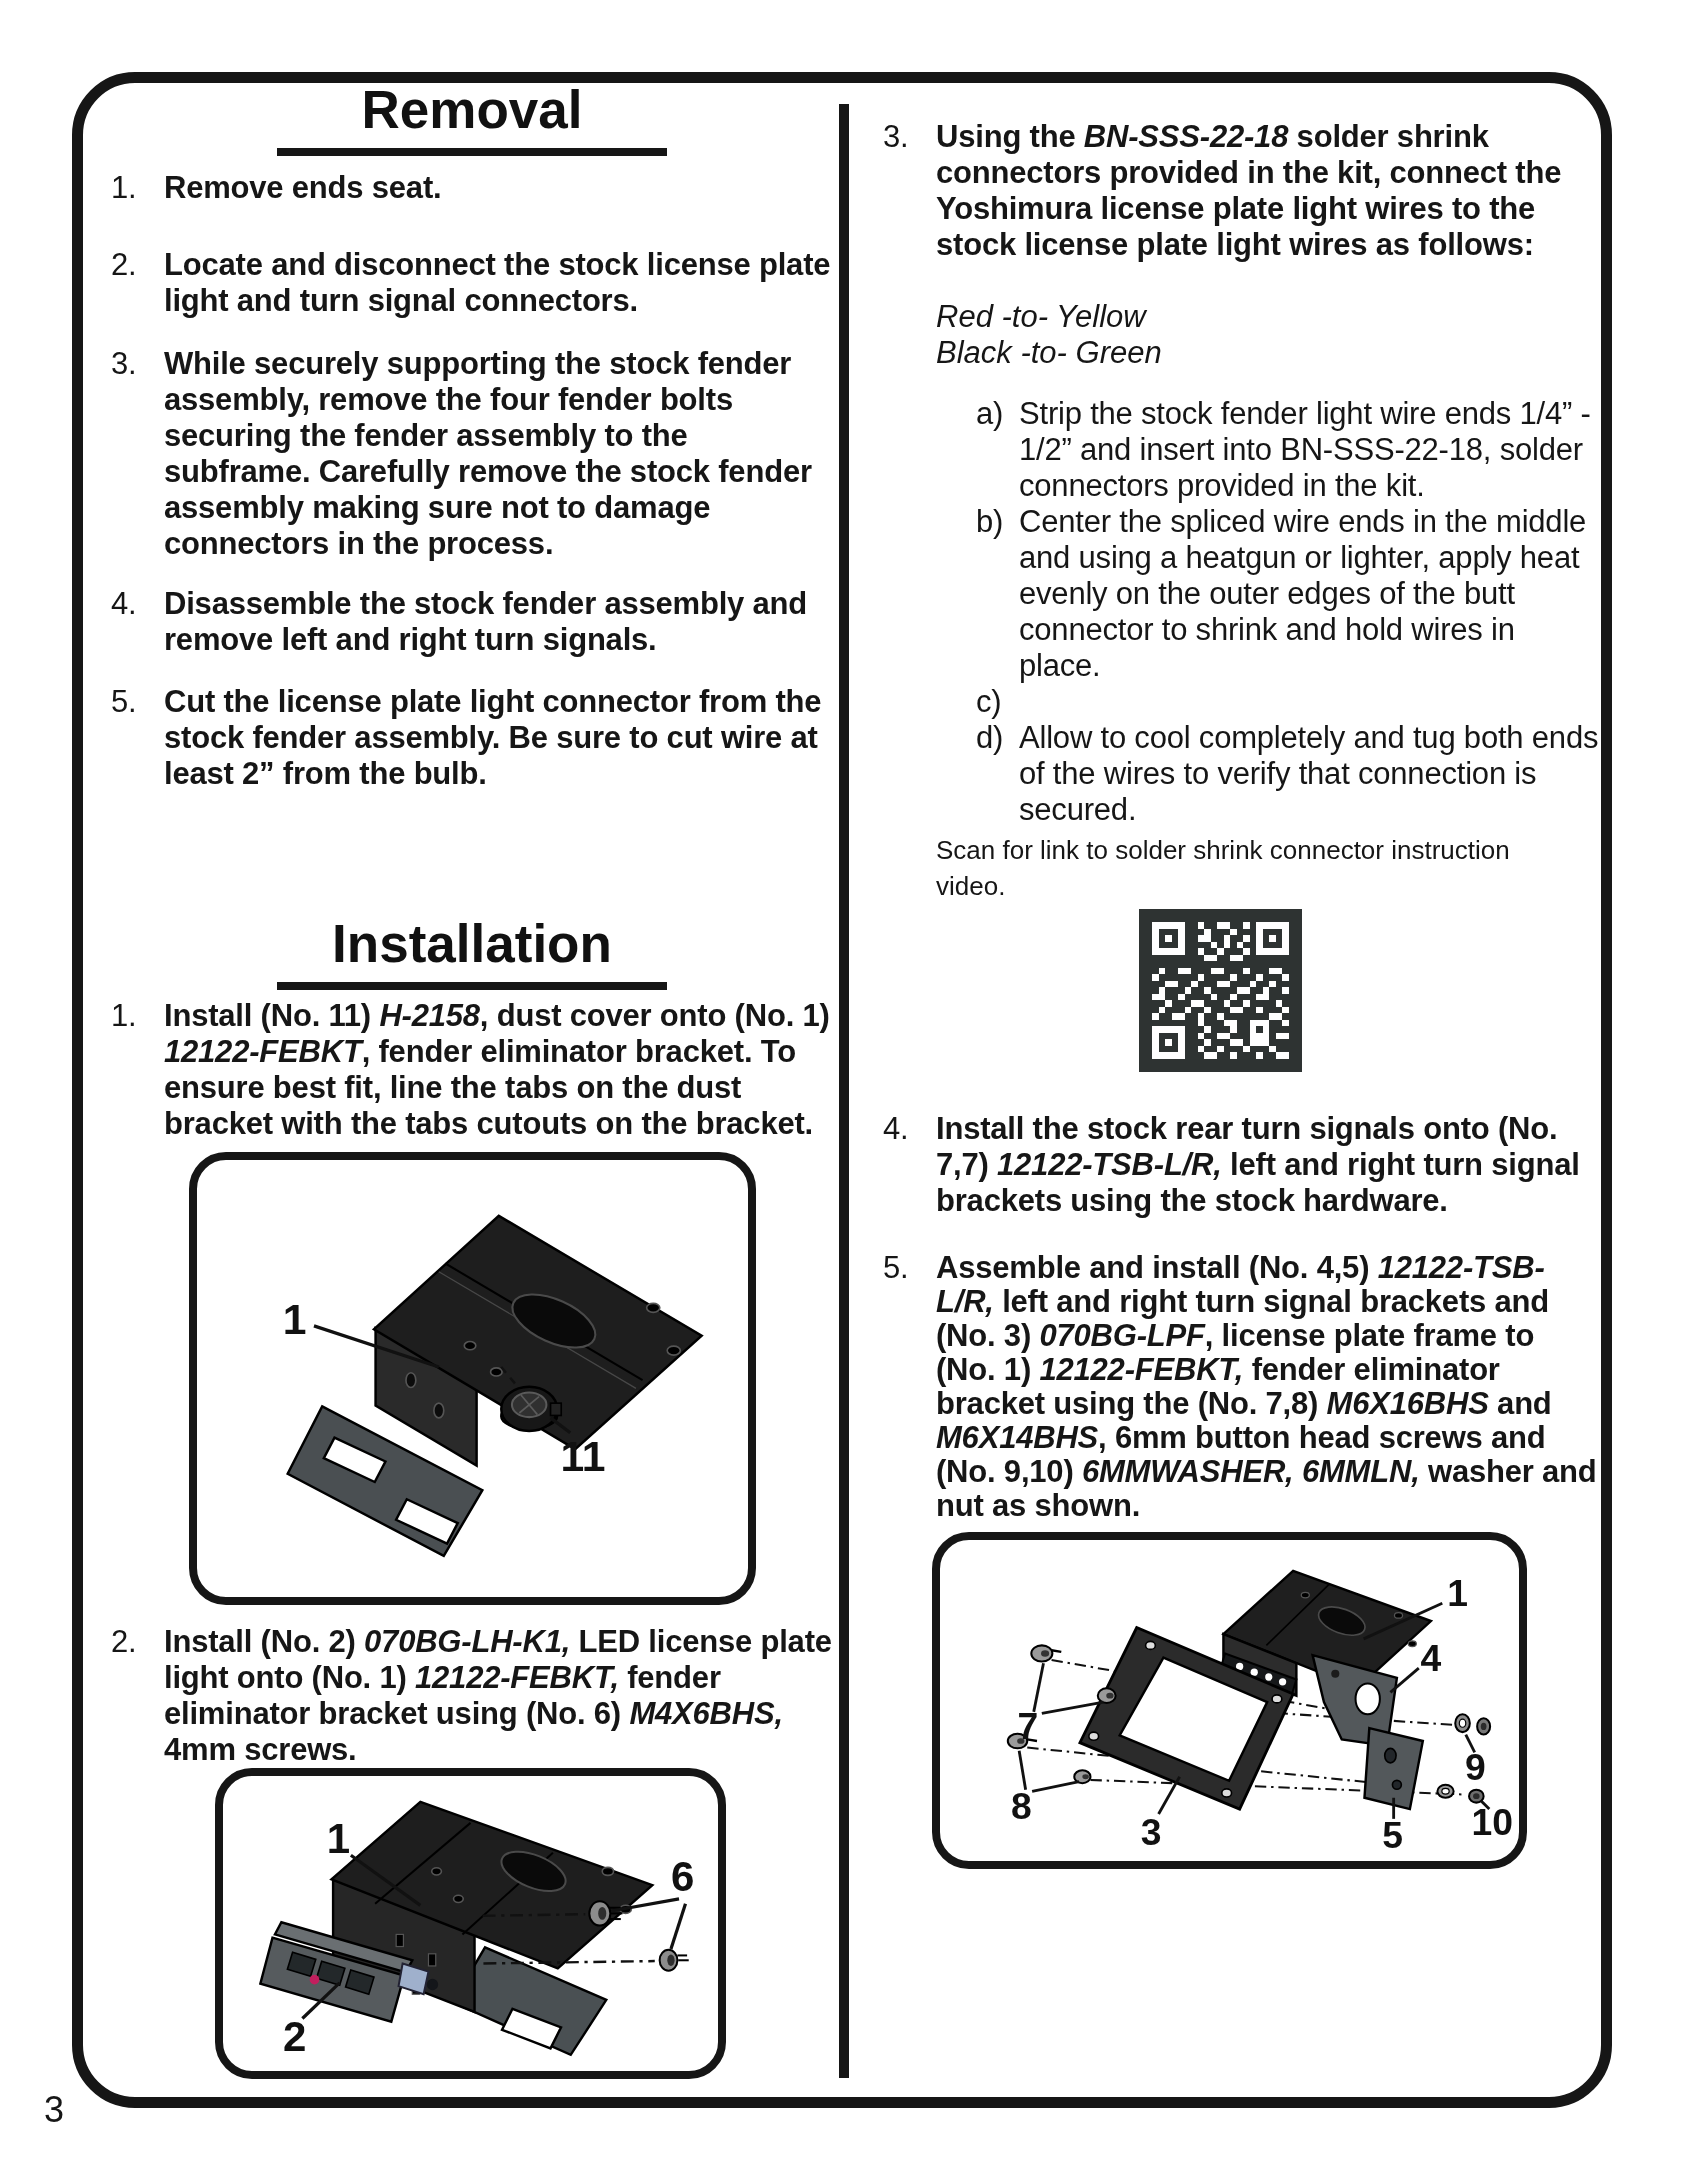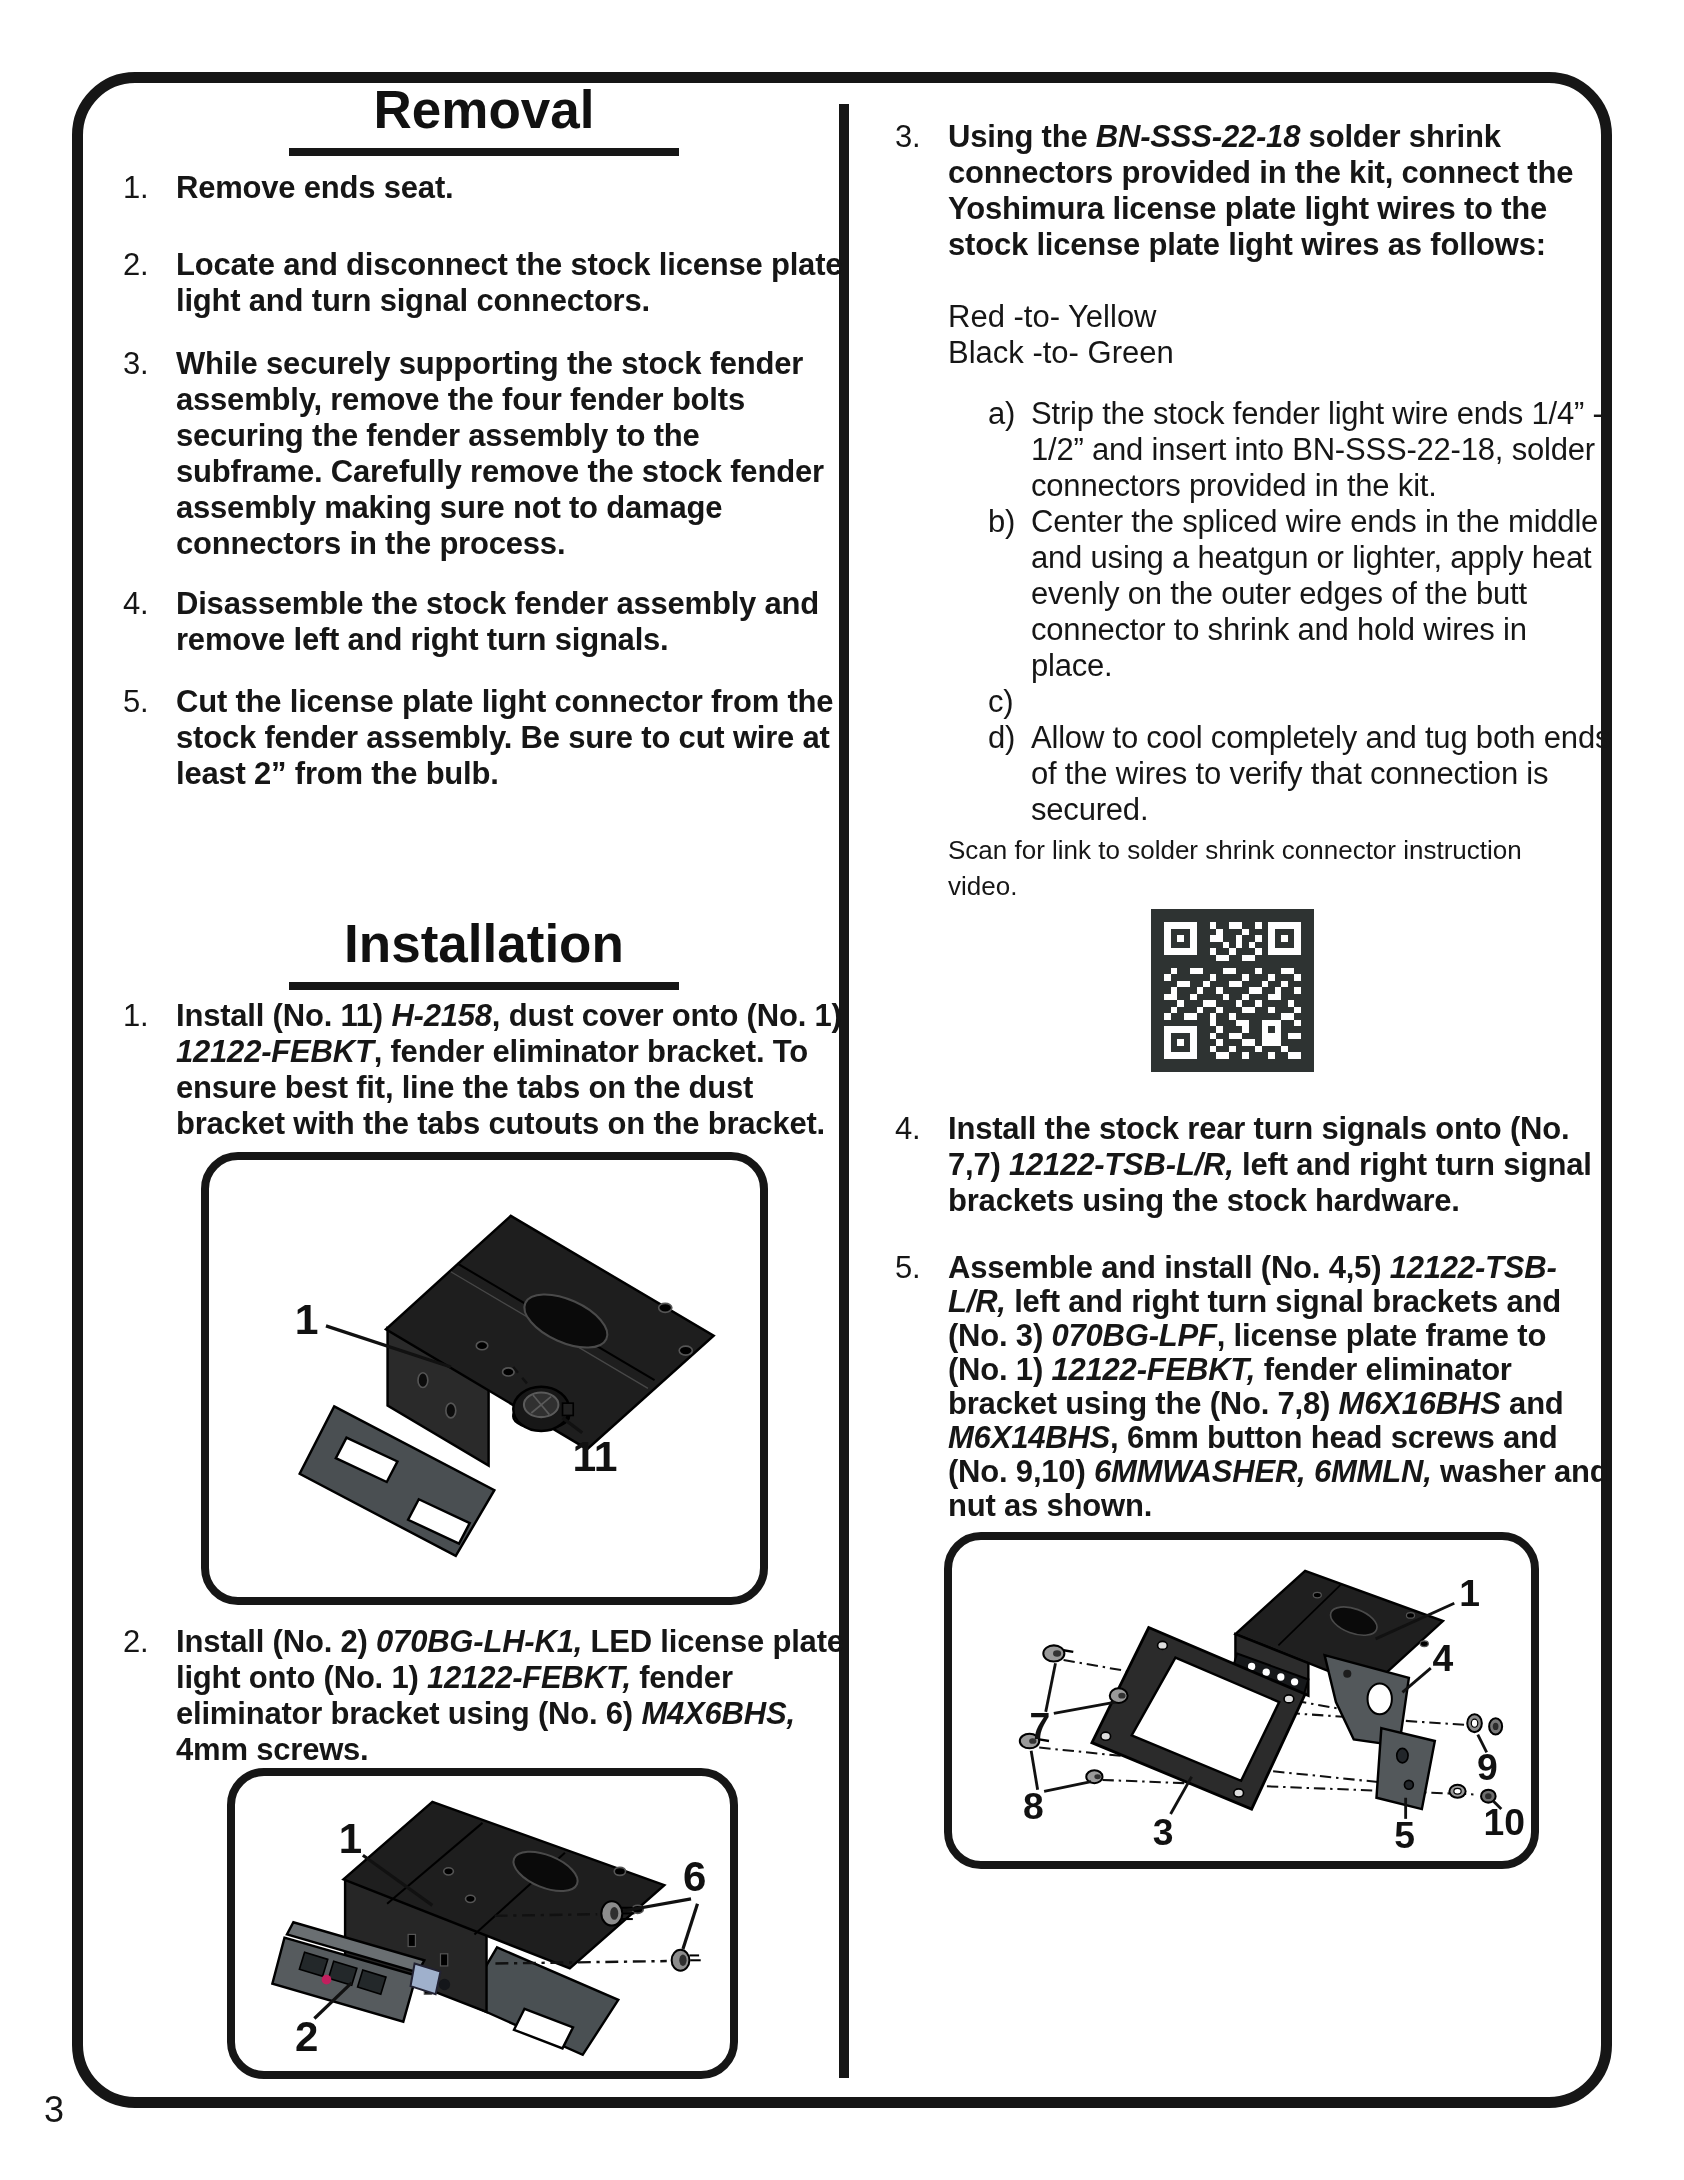--- a/index.html
+++ b/index.html
@@ -7,33 +7,33 @@
     width:1685px;height:2181px;position:relative;overflow:hidden;
     font-family:"Liberation Sans", sans-serif;color:#161616;
   }
   .frame{
     position:absolute;left:72px;top:72px;width:1540px;height:2036px;
     box-sizing:border-box;border:11px solid #161616;border-radius:63px;background:#fff;
   }
   .divider{position:absolute;left:839px;top:104px;width:10.2px;height:1974px;background:#161616;}
   .pagenum{position:absolute;left:44px;top:2089px;font-size:36px;color:#161616;}
 
-  .col{position:absolute;top:0;margin-left:12px;}
+  .col{position:absolute;top:0;}
   .col-left{left:111px;width:722px;}
   .col-right{left:883px;width:716px;}
 
   h1.section{font-size:53px;line-height:55px;font-weight:bold;text-align:center;margin:0;color:#111;}
   .rule{height:7.7px;background:#161616;width:390px;margin:11px auto 0 auto;}
 
   .step{display:flex;font-size:31px;line-height:36px;letter-spacing:-0.2px;}
   .step .num{width:53px;flex:none;}
   .step .txt{flex:1;font-weight:bold;}
   .tight{line-height:34px;}
 
-  .wireline{margin-left:53px;font-size:31px;line-height:36px;}
+  .wireline{margin-left:53px;font-size:31px;line-height:36px;font-style:italic;}
   .sub{display:flex;padding-left:93px;font-size:31px;line-height:36px;letter-spacing:-0.2px;}
   .sub .mk{width:43px;flex:none;}
   .sub .txt{flex:1;}
   .note{margin-left:53px;font-size:26px;line-height:36px;width:596px;}
 
   .it{font-style:italic;}
 
   .figbox{
     box-sizing:border-box;border:8.5px solid #161616;border-radius:37px;background:#fff;position:relative;
   }

